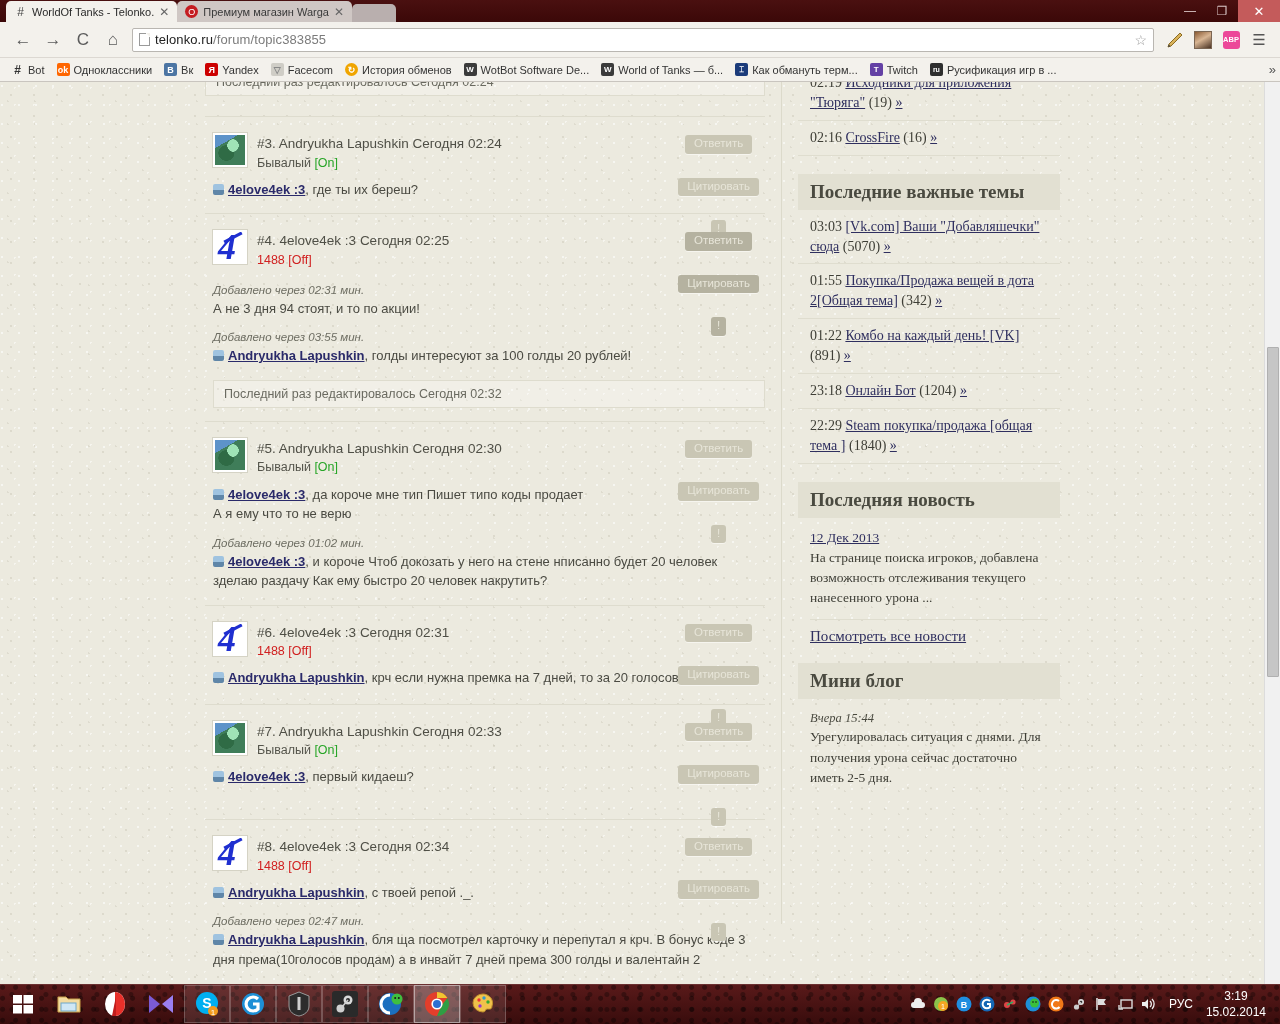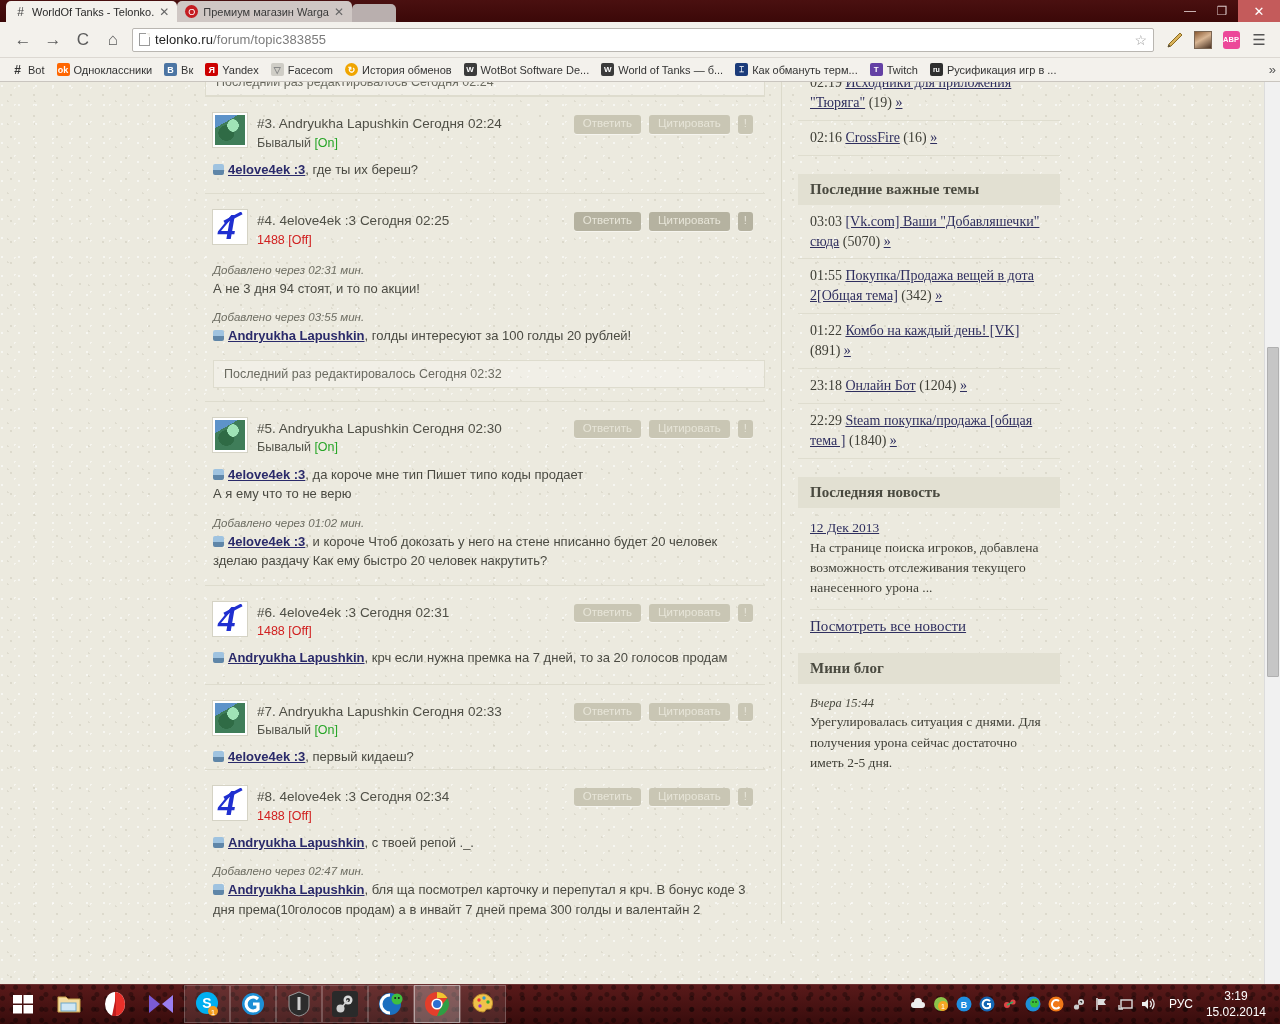--- a/index.html
+++ b/index.html
@@ -108,21 +108,21 @@
   }
   .ava-four:after{
     content:""; position:absolute; left:8px; top:4px; width:20px; height:3px;
     background:#1f2fd0; transform:rotate(-28deg);
   }
   .phead-text{ line-height:1.45; padding-top:1px; }
   .ptitle{ font-size:13.5px; color:#4f4f46; }
   .prank{ font-size:12.5px; color:#55554c; }
   .on{ color:#27a527; }
   .off{ color:#d12020; }
-  .pactions{ position:absolute; right:12px; top:8px; display:flex; gap:8px; align-items:center;}
+  .pactions{ position:absolute; right:6px; top:8px; display:flex; gap:24px; align-items:center;flex-direction:column;}
   .pbtn{
     background:#c9c6b4; color:#e7e5d8; font-size:11.5px; border-radius:3px;
     padding:3px 9px 4px; line-height:1; box-shadow:0 1px 0 rgba(255,255,255,.5);
   }
   .pbtn.warn{ padding:3px 6px 4px; }
 
   .pbody{ font-size:13px; color:#4a4a42; line-height:1.5; padding:6px 0 0 8px; }
   .quoteuser{ color:#2a2a6a; font-weight:bold; text-decoration:underline; }
   .uicon{
     display:inline-block; width:11px; height:11px; margin-right:4px; vertical-align:-1px;
@@ -131,21 +131,21 @@
   .addnote{ font-size:11.5px; font-style:italic; color:#6d6d62; padding:13px 0 3px 8px; }
 
   
   .side-item{ border-bottom:1px solid #dfddcf; padding:7px 10px 7px 12px; font-size:14px;
       font-family:"Liberation Serif", serif; color:#3e3e36; line-height:1.42; }
   .side-item .tm{ color:#3e3e36; }
   .side-item a{ color:#2f2f5f; text-decoration:underline; }
   .side-item .more{ text-decoration:underline; color:#2f2f5f; }
   .side-head{
     background:#e2e0d2; color:#4a4a40; font-family:"Liberation Serif", serif;
-    font-weight:bold; font-size:15px; padding:7px 12px; margin-top:18px;
+    font-weight:bold; font-size:19px; padding:7px 12px; margin-top:18px;
   }
   .side-block{ font-family:"Liberation Serif", serif; font-size:13.5px; color:#3e3e36;
      padding:10px 12px 2px; line-height:1.5; }
   .side-block a{ color:#2f2f5f; text-decoration:underline; }
   .side-sep{ border-top:1px solid #dfddcf; margin:8px 12px 0; }
   .side-link{ font-family:"Liberation Serif", serif; font-size:15px; padding:8px 12px 0;}
   .side-link a{ color:#2f2f5f; text-decoration:underline;}
   .blog-date{ font-style:italic; font-size:12.5px; color:#4a4a40; }
 
   
@@ -282,21 +282,21 @@
     <div id="content">
 
       <div class="vdivider"></div>
 
       <div class="col-main">
 
         <div style="margin-top:-14px;">
           <div class="editnote">Последний раз редактировалось Сегодня 02:24</div>
         </div>
 
-        <div class="post post-sep" style="margin-top:0;">
+        <div class="post post-sep" style="margin-top:20px;">
           <div class="post-head">
             <div class="avatar ava-dragon"></div>
             <div class="phead-text">
               <div class="ptitle">
                 <span>#3.</span>
                 <span>Andryukha Lapushkin</span>
                 <span>Сегодня</span>
                 <span>02:24</span>
               </div>
               <div class="prank">
@@ -423,21 +423,21 @@
               <span class="pbtn">Ответить</span>
               <span class="pbtn">Цитировать</span>
               <span class="pbtn warn">!</span>
             </div>
           </div>
           <div class="pbody">
             <span class="uicon"></span><span class="quoteuser">4elove4ek :3</span><span>, первый кидаеш?</span>
           </div>
         </div>
 
-        <div class="post post-sep" style="margin-top:2px;">
+        <div class="post post-sep" style="margin-top:32px;">
           <div class="post-head">
             <div class="avatar ava-four"></div>
             <div class="phead-text">
               <div class="ptitle">
                 <span>#8.</span>
                 <span>4elove4ek :3</span>
                 <span>Сегодня</span>
                 <span>02:34</span>
               </div>
               <div class="prank">

